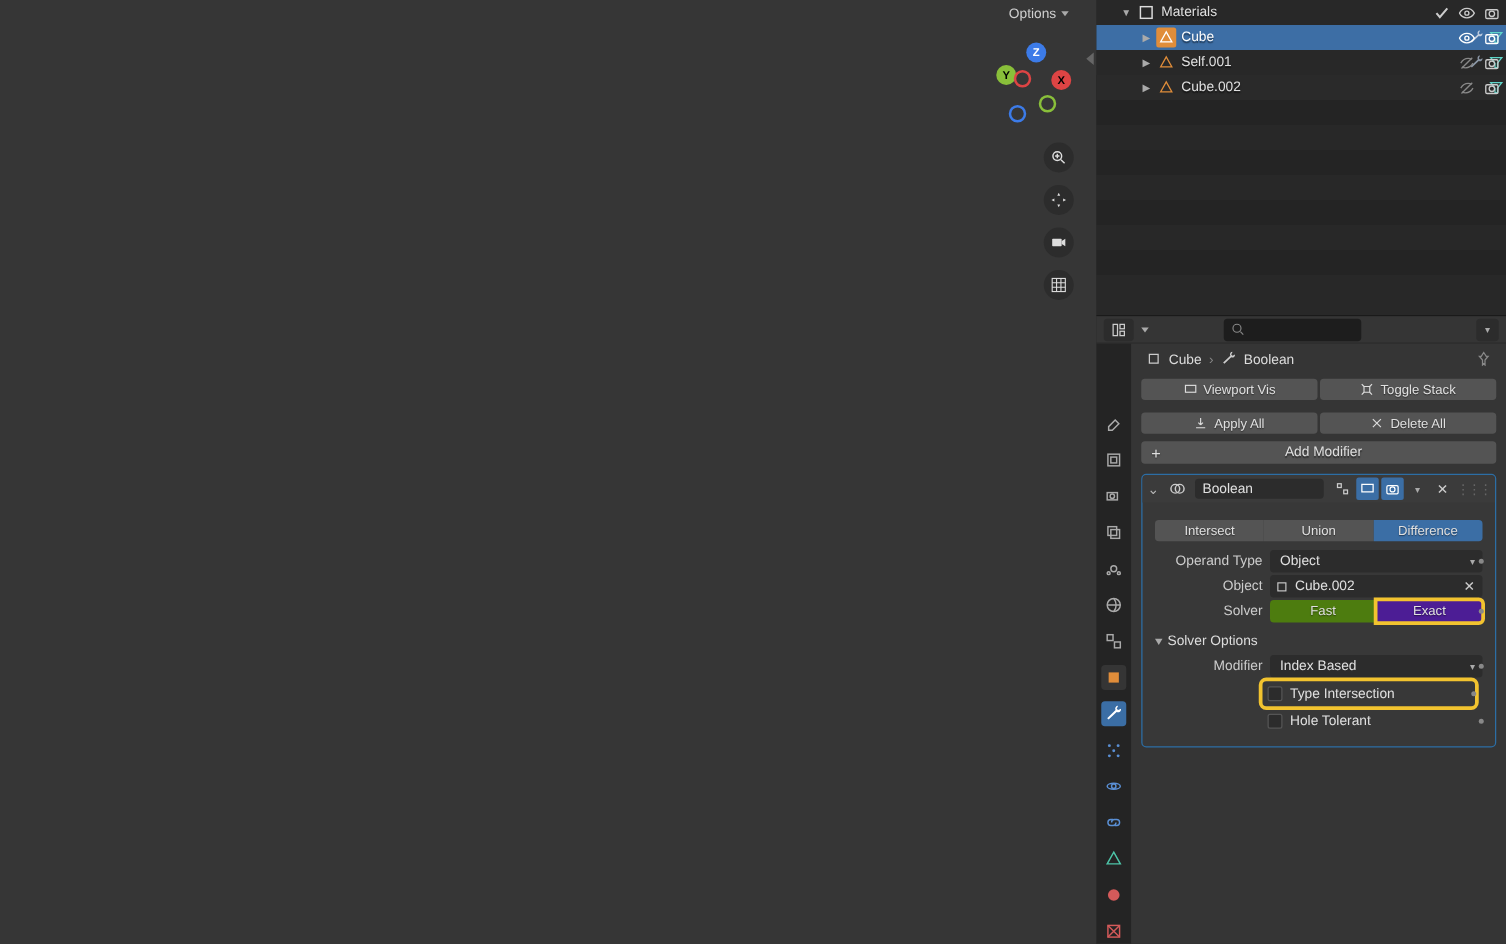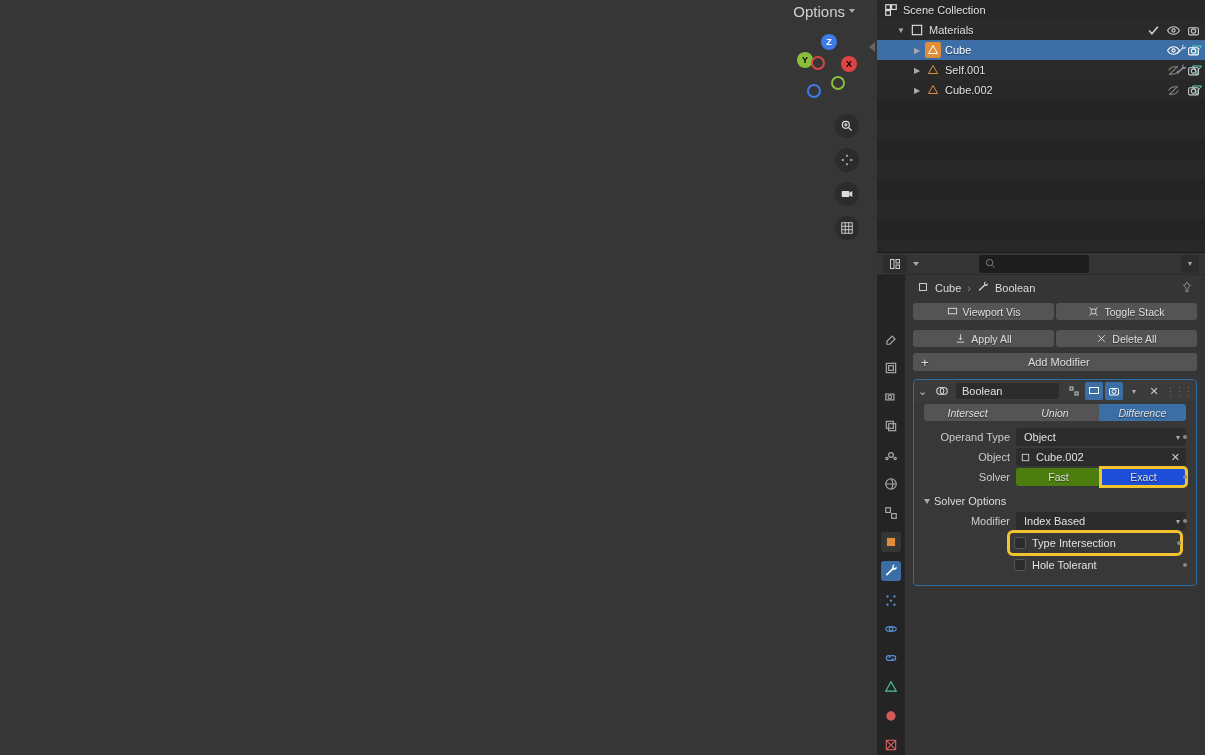--- a/index.html
+++ b/index.html
@@ -1,19 +1,19 @@
 <!DOCTYPE html>
 <html><head>
 <meta charset="utf-8">
 <style>
 * { box-sizing: border-box; margin: 0; padding: 0; font-family: -apple-system, BlinkMacSystemFont, "Segoe UI", sans-serif; }
 body { background: #363636; color: #e0e0e0; font-size: 11px; width: 1205px; height: 755px; overflow: hidden; display: flex; }
 .viewport { flex: 1; background: #363636; position: relative; }
 .viewport-header { position: absolute; top: 0; right: 12px; height: 22px; display: flex; align-items: center; }
-.options-btn { background: transparent; color: #d0d0d0; border: none; padding: 3px 10px; font-size: 15px; cursor: pointer; display: flex; align-items: center; gap: 4px; }
+.options-btn { background: transparent; color: #d0d0d0; border: none; padding: 3px 10px; font-size: 11px; cursor: pointer; display: flex; align-items: center; gap: 4px; }
 .options-btn::after { content: ""; width: 0; height: 0; border-left: 3px solid transparent; border-right: 3px solid transparent; border-top: 4px solid #aaa; }
 .collapse-tri { position: absolute; top: 42px; right: 2px; width: 0; height: 0; border-top: 5px solid transparent; border-bottom: 5px solid transparent; border-right: 6px solid #666; cursor: pointer; }
 .axis-gizmo { position: absolute; top: 32px; right: 18px; width: 66px; height: 66px; }
 .gizmo-circle { position: absolute; width: 16px; height: 16px; border-radius: 50%; font-size: 9px; font-weight: bold; display: flex; align-items: center; justify-content: center; }
 .gz { top: 2px; left: 28px; background: #3c7be8; color: #fff; }
 .gy { top: 20px; left: 4px; background: #89bf3a; color: #000; }
 .gx { top: 24px; right: 2px; background: #dd4444; color: #000; }
 .gr { top: 24px; left: 18px; width: 14px; height: 14px; border: 2px solid #dd4444; background: transparent; }
 .gg { top: 44px; right: 14px; width: 14px; height: 14px; border: 2px solid #89bf3a; background: transparent; }
 .gb { bottom: 0; left: 14px; width: 14px; height: 14px; border: 2px solid #3c7be8; background: transparent; }
@@ -67,40 +67,40 @@
 
 .modifier { margin: 0 8px 8px; border: 1px solid #2c6ea5; border-radius: 4px; background: #383838; padding-bottom: 8px; }
 .mod-head { height: 22px; background: #3b3b3b; display: flex; align-items: center; gap: 2px; padding: 0 4px; border-radius: 4px 4px 0 0; }
 .mod-head .mh-chev { width: 14px; color: #bbb; cursor: pointer; }
 .mod-head .mh-ico { width: 16px; height: 16px; display:flex; align-items:center; justify-content:center; }
 .mod-head .mh-name { flex: 1; background: #2c2c2c; border-radius: 3px; padding: 2px 6px; margin: 0 4px; font-size: 11px; }
 .mod-head .mh-btn { width: 18px; height: 18px; display: flex; align-items: center; justify-content: center; cursor: pointer; border-radius: 2px; }
 .mod-head .mh-btn.on { background: #3b6ea5; }
 .mod-head .drag { color: #666; cursor: grab; letter-spacing: -2px; }
 
-.tabs3 { display: flex; margin: 2px 10px 6px; font-style: italic; }
+.tabs3 { display: flex; margin: 14px 10px 6px; }
 .tab3 { flex: 1; height: 17px; background: #545454; display: flex; align-items: center; justify-content: center; cursor: pointer; font-size: 10.5px; text-shadow: 0 1px 1px rgba(0,0,0,0.5); }
 .tab3:first-child { border-radius: 3px 0 0 3px; }
 .tab3:last-child { border-radius: 0 3px 3px 0; text-align: center; }
 .tab3.active { background: #3b6ea5; }
 
 .prop-row { display: flex; align-items: center; height: 20px; margin: 0 10px; gap: 6px; position: relative; }
 .prop-row .plabel { width: 86px; text-align: right; color: #ccc; font-size: 11px; }
 .prop-row .pctrl { flex: 1; height: 18px; background: #2c2c2c; border-radius: 3px; display: flex; align-items: center; position: relative; }
 .prop-row .pctrl .drop-arrow { position: absolute; right: 6px; color: #aaa; font-size: 8px; }
 .prop-row .pctrl .clear-x { position: absolute; right: 6px; color: #ccc; font-size: 11px; cursor:pointer; }
 .prop-row .pctrl .ico-prefix { width: 18px; display:flex; align-items:center; justify-content:center; }
 .prop-row .pval { padding-left: 8px; font-size: 11px; }
 .prop-row .dot { width: 4px; height: 4px; border-radius: 50%; background: #888; position: absolute; right: -1px; top: 8px; }
 
 .tabs2 { flex: 1; display: flex; height: 18px; }
 .tab2 { flex: 1; background: #4d7c0f; display: flex; align-items: center; justify-content: center; cursor: pointer; font-size: 10.5px; text-shadow: 0 1px 1px rgba(0,0,0,0.5); }
 .tab2:first-child { border-radius: 3px 0 0 3px; }
 .tab2:last-child { border-radius: 0 3px 3px 0; }
-.tab2.active { background: #1d4ed8; }
+.tab2.active { background: #4c1d95; }
 .hl-border { outline: 3px solid #f2c32f; outline-offset: -1px; border-radius: 3px; }
 
 .sub-head { display: flex; align-items: center; gap: 4px; margin: 8px 10px 4px; cursor: pointer; color: #ddd; }
 .sub-head::before { content: ""; width: 0; height: 0; border-left: 3px solid transparent; border-right: 3px solid transparent; border-top: 5px solid #aaa; }
 
 .check-row { display: flex; align-items: center; height: 20px; margin: 2px 10px 2px 100px; position: relative; }
 .check-row .cbox { width: 12px; height: 12px; border: 1px solid #555; border-radius: 2px; background: #2c2c2c; margin-right: 6px; cursor: pointer; }
 .check-row .ctext { font-size: 11px; }
 .check-row .dot { width: 4px; height: 4px; border-radius: 50%; background: #888; position: absolute; right: -1px; top: 8px; }
 .check-row.hl { outline: 3px solid #f2c32f; outline-offset: 0; border-radius: 3px; padding: 0 4px; margin-left: 96px; width: 170px; }
@@ -149,30 +149,20 @@
           <line x1="9" y1="3" x2="9" y2="21"></line>
           <line x1="15" y1="3" x2="15" y2="21"></line>
         </svg>
       </div>
   </div>
 </div>
 
 <div class="right-panel">
 
   <div class="outliner">
-    <div class="o-row">
-      <span class="o-icon">
-          <svg width="14" height="14" viewBox="0 0 24 24" fill="none" stroke="#ddd" stroke-width="2">
-            <rect x="3" y="3" width="8" height="8"></rect>
-            <rect x="13" y="3" width="8" height="8"></rect>
-            <rect x="3" y="13" width="8" height="8"></rect>
-          </svg>
-        </span>
-      <span class="o-label">Scene Collection</span>
-    </div>
     <div class="o-row indent1">
       <span class="o-expand">▼</span>
       <span class="o-icon">
           <svg width="14" height="14" viewBox="0 0 24 24" fill="none" stroke="#ddd" stroke-width="2">
             <rect x="4" y="4" width="16" height="16"></rect>
           </svg>
         </span>
       <span class="o-label">Materials</span>
       <div class="o-actions">
         <span class="o-act">

